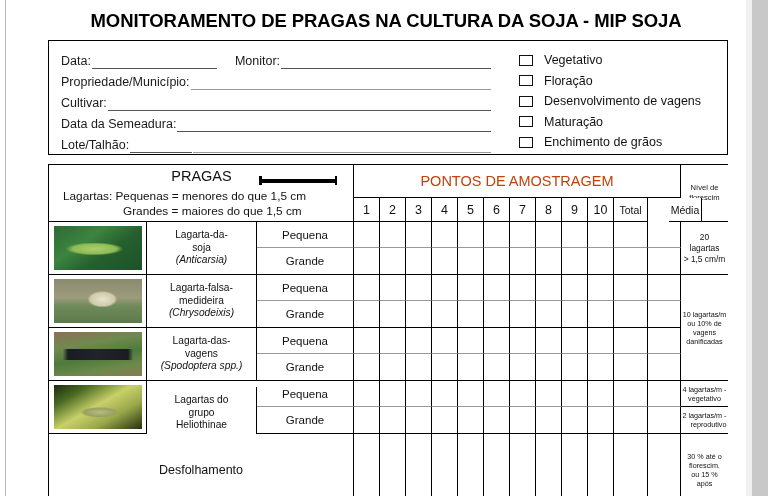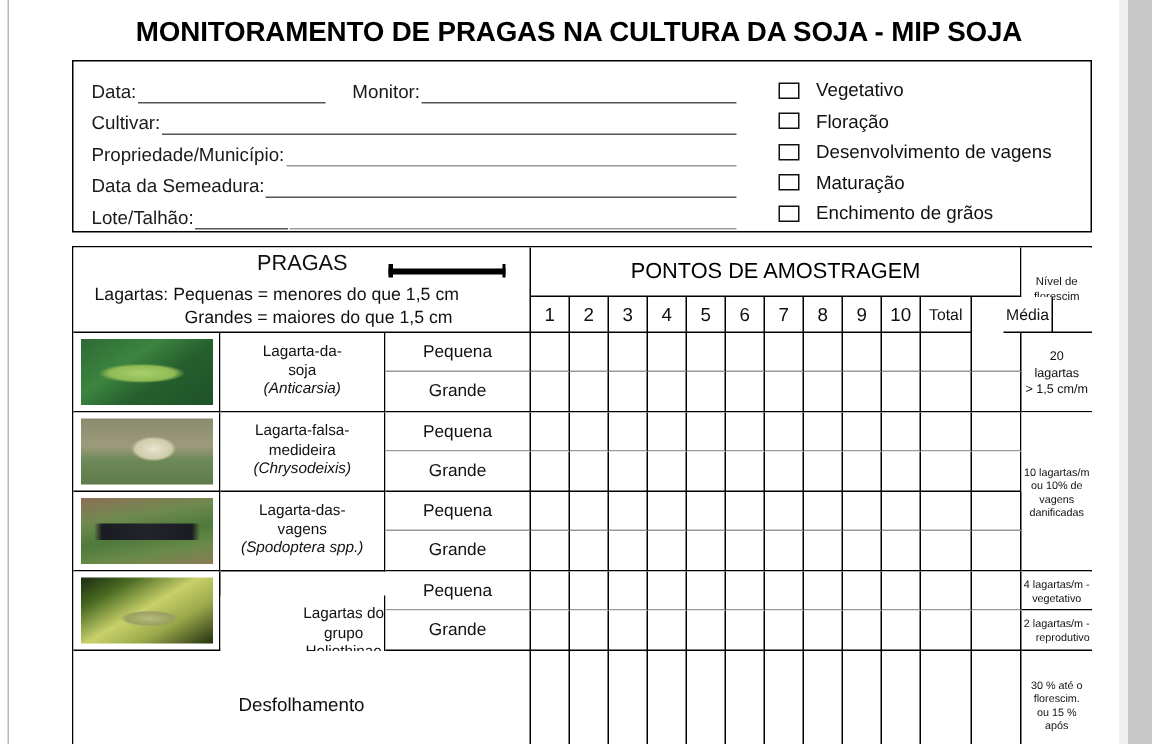--- a/index.html
+++ b/index.html
@@ -145,21 +145,21 @@
     position: absolute; left: 14px; top: 24px; width: 285px;
     font-size: 11.8px; color: #111; line-height: 14.5px;
     white-space: nowrap;
   }
   .lag-legend .l2 { padding-left: 60px; }
 
   .hdr-pontos {
     left: 305px; top: 0; width: 327px; height: 33px;
     border-right: 1px solid #000; border-bottom: 1px solid #000;
     display: flex; align-items: center; justify-content: center;
-    font-size: 14.5px; color: #000000;
+    font-size: 14.5px; color: #c2410c;
   }
   .hdr-nivel {
     left: 632px; top: 0; width: 47px; height: 57px;
     border-bottom: 1px solid #000;
     display: flex; align-items: center; justify-content: center;
     text-align: center; font-size: 7.6px; color: #111; line-height: 10px;
   }
   .numcell {
     top: 33px; height: 24px;
     border-right: 1px solid #000; border-bottom: 1px solid #000;
@@ -229,27 +229,27 @@
 
         <div class="frow">
           <span class="flabel">Data:</span>
           <span class="fline fixed-sm"></span>
           <span class="gap"></span>
           <span class="flabel">Monitor:</span>
           <span class="fline"></span>
         </div>
 
         <div class="frow">
+          <span class="flabel">Propriedade/Município:</span>
+          <span class="fline light"></span>
+        </div>
+
+        <div class="frow">
           <span class="flabel">Cultivar:</span>
           <span class="fline"></span>
-        </div>
-
-        <div class="frow">
-          <span class="flabel">Propriedade/Município:</span>
-          <span class="fline light"></span>
         </div>
 
         <div class="frow">
           <span class="flabel">Data da Semeadura:</span>
           <span class="fline"></span>
         </div>
 
         <div class="frow">
           <span class="flabel">Lote/Talhão:</span>
           <span class="fline fixed-md"></span>
@@ -453,21 +453,21 @@
       <div class="cell pt-cell bdr-b" style="left:513px;top:189px;width:26px;height:27px;"></div>
       <div class="cell pt-cell bdr-b" style="left:539px;top:189px;width:26px;height:27px;"></div>
       <div class="cell pt-cell bdr-b" style="left:565px;top:189px;width:34px;height:27px;"></div>
       <div class="cell pt-cell bdr-b" style="left:599px;top:189px;width:33px;height:27px;"></div>
 
       <div class="cell photo-cell" style="top:216px;height:53px;">
         <div class="photo" style="background:
                radial-gradient(ellipse 26px 7px at 52% 62%, #b8bb7e 0%, #99a060 60%, rgba(153,160,96,0) 76%),
                linear-gradient(150deg, #1b2a12 0%, #4a6b22 22%, #c8d06a 48%, #9aa84a 70%, #22300f 100%);"></div>
       </div>
-      <div class="cell name-cell" style="top:232px;height:53px;justify-content:flex-end;">
+      <div class="cell name-cell" style="top:222px;height:53px;">
         <div>
           <div>Lagartas do</div>
           <div>grupo</div>
           <div>Heliothinae</div>
         </div>
       </div>
       <div class="cell size-cell bdr-b-thin" style="top:216px;height:26px;">Pequena</div>
       <div class="cell size-cell bdr-b" style="top:242px;height:27px;">Grande</div>
 
       <div class="cell lvl-cell" style="top:216px;height:26px;">

